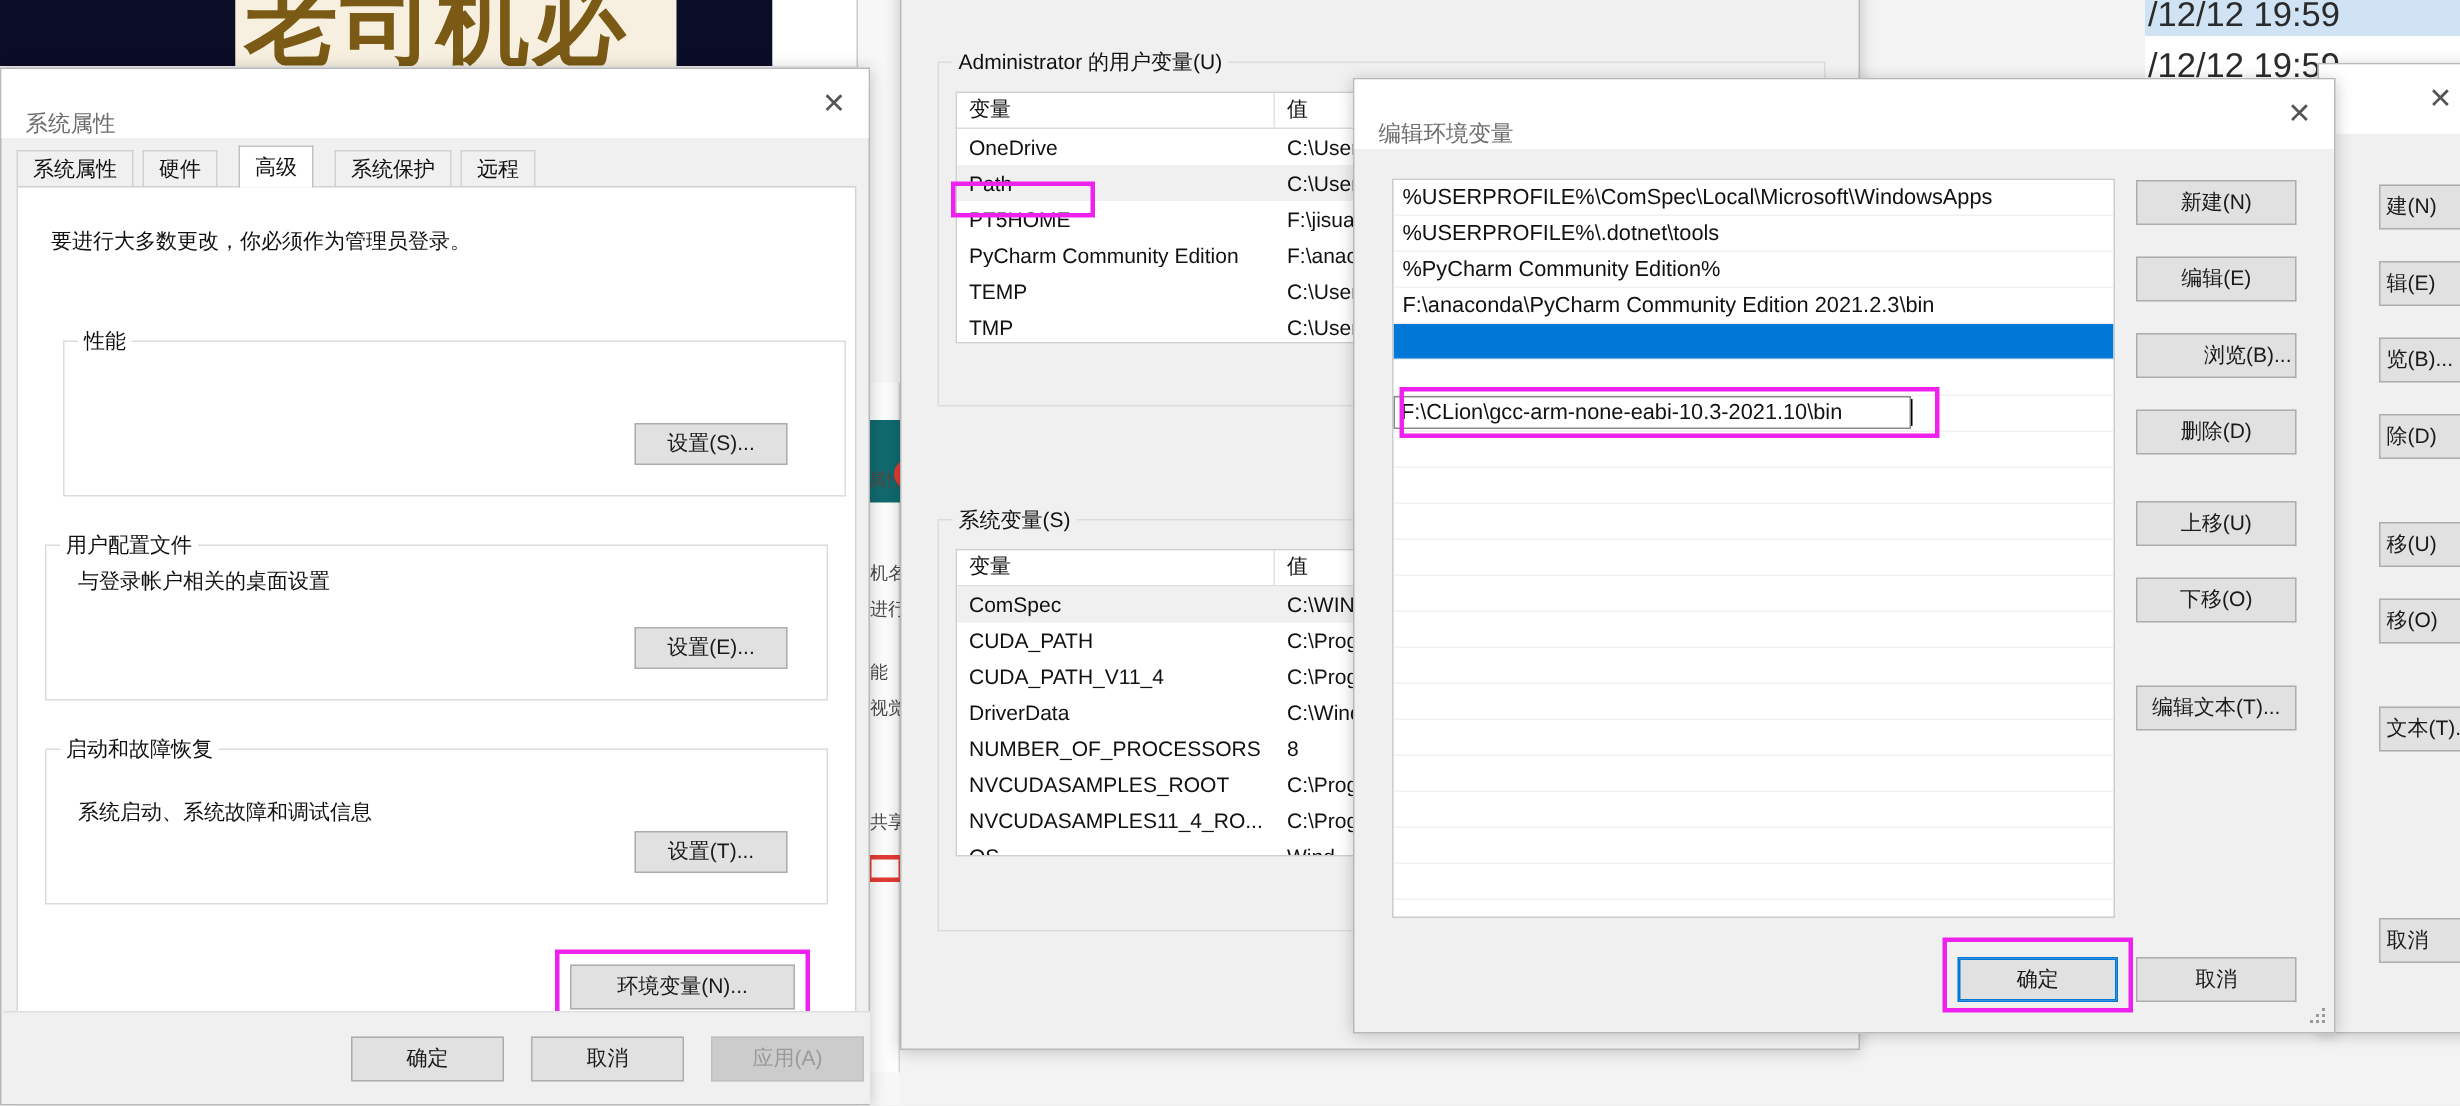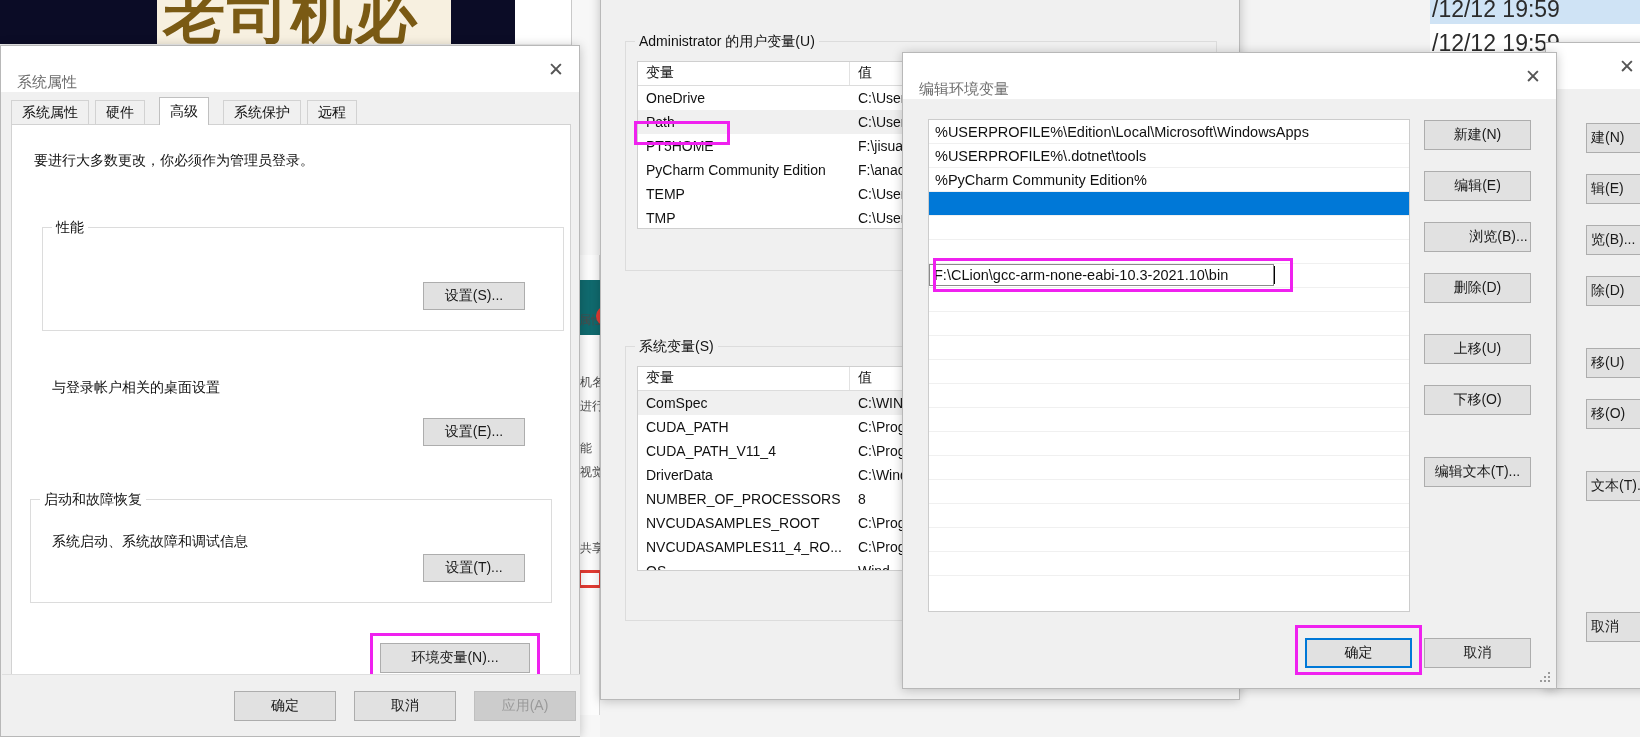--- a/index.html
+++ b/index.html
@@ -273,20 +273,23 @@
   </div>
 
   <div id="tabpage">
     <div id="sp-lead">要进行大多数更改，你必须作为管理员登录。</div>
 
     <div class="group" style="left:18px;top:102px;width:522px;height:104px;border-color:#dcdcdc;margin-left:12px;">
       <span class="group-legend" style="background:#fff;">性能</span>
     </div>
     <div class="btn abs" style="left:411px;top:157px;width:102px;height:28px;">设置(S)...</div>
 
+    <div class="group" style="left:18px;top:238px;width:522px;height:104px;border-color:#dcdcdc;">
+      <span class="group-legend" style="background:#fff;">用户配置文件</span>
+    </div>
     <div class="sp-desc" style="left:40px;top:254px;">与登录帐户相关的桌面设置</div>
     <div class="btn abs" style="left:411px;top:293px;width:102px;height:28px;">设置(E)...</div>
 
     <div class="group" style="left:18px;top:374px;width:522px;height:104px;border-color:#dcdcdc;">
       <span class="group-legend" style="background:#fff;">启动和故障恢复</span>
     </div>
     <div class="sp-desc" style="left:40px;top:408px;">系统启动、系统故障和调试信息</div>
     <div class="btn abs" style="left:411px;top:429px;width:102px;height:28px;">设置(T)...</div>
 
     <div class="btn abs" style="left:368px;top:518px;width:150px;height:30px;">环境变量(N)...</div>
@@ -322,23 +325,24 @@
       radial-gradient(circle 1.2px at 11px 3px,#9a9a9a 99%,transparent 0);"></div>
 </div>
 
 <div class="abs win" id="editenv">
   <div class="win-title">
     <div class="cap">编辑环境变量</div>
     <div class="win-close">✕</div>
   </div>
 
   <div id="ee-list">
-    <div class="ee-row">%USERPROFILE%\Edition\Local\Microsoft\WindowsApps</div>
+    <div class="ee-row">%USERPROFILE%\ComSpec\Local\Microsoft\WindowsApps</div>
     <div class="ee-row">%USERPROFILE%\.dotnet\tools</div>
     <div class="ee-row">%PyCharm Community Edition%</div>
+    <div class="ee-row">F:\anaconda\PyCharm Community Edition 2021.2.3\bin</div>
     <div class="ee-row selected"></div>
     <div class="ee-row"></div>
     <div class="ee-row"></div>
     <div class="ee-row"></div>
     <div class="ee-row"></div>
     <div class="ee-row"></div>
     <div class="ee-row"></div>
     <div class="ee-row"></div>
     <div class="ee-row"></div>
     <div class="ee-row"></div>

